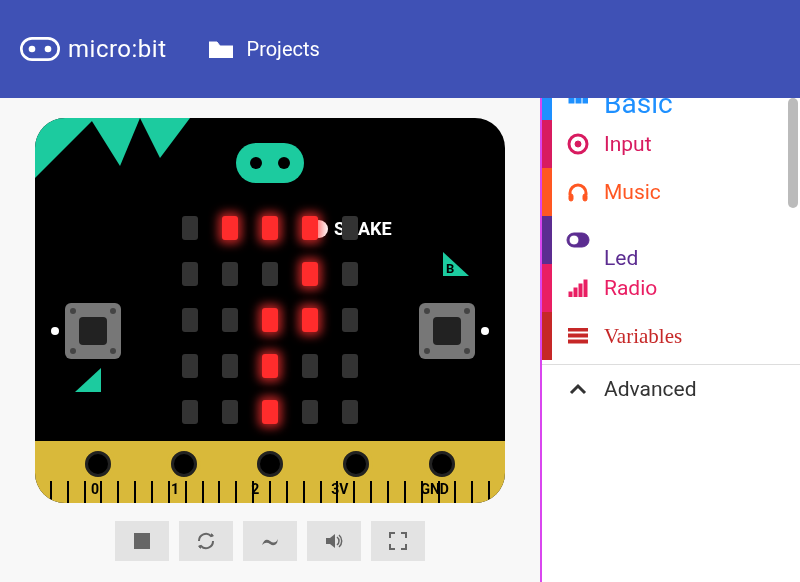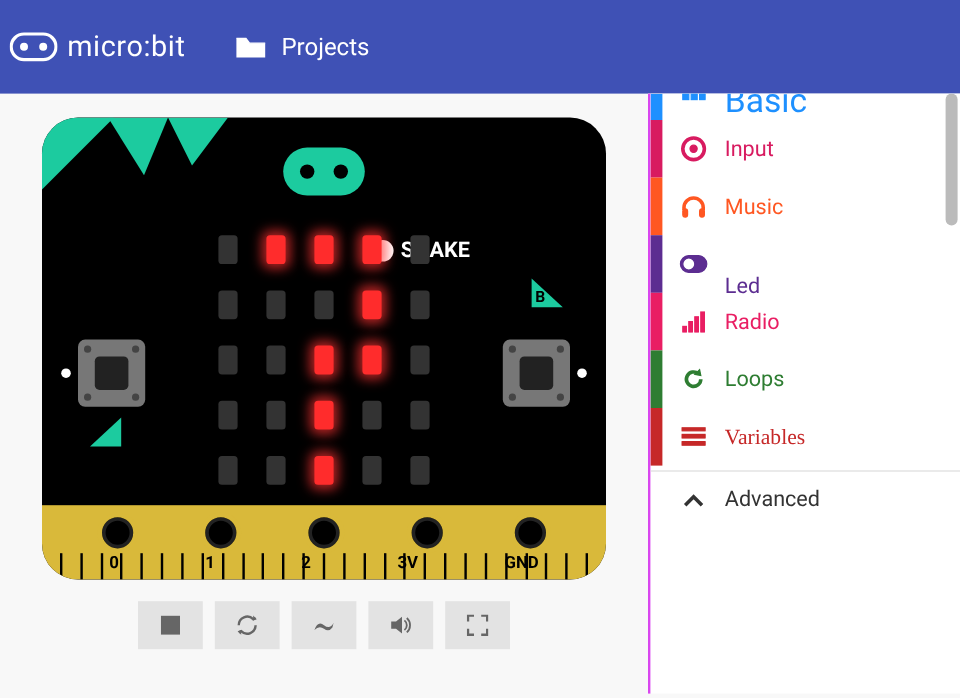--- a/index.html
+++ b/index.html
@@ -1,18 +1,18 @@
 <!DOCTYPE html>
 <html><head>
 <meta charset="utf-8">
 <style>
 * { box-sizing: border-box; margin: 0; padding: 0; }
 body { font-family: -apple-system, BlinkMacSystemFont, "Segoe UI", Roboto, sans-serif; background: #f8f8f8; width: 800px; height: 582px; overflow: hidden; }
 
-.header { background: #3f51b5; height: 78px; display: flex; align-items: center; padding: 0 8px; gap: 40px; }
+.header { background: #3f51b5; height: 98px; display: flex; align-items: center; padding: 0 20px; gap: 40px; }
 .logo { display: flex; align-items: center; gap: 8px; color: white; }
 .logo-icon { width: 40px; height: 26px; }
 .logo-text { font-size: 24px; font-weight: 400; letter-spacing: 0.5px; }
 .header-btn { display: flex; align-items: center; gap: 12px; color: white; font-size: 20px; cursor: pointer; }
 
 .main { display: flex; height: calc(582px - 82px); }
 .sim-area { width: 540px; display: flex; flex-direction: column; align-items: center; padding-top: 20px; }
 
 .microbit { width: 470px; height: 385px; background: #000; border-radius: 30px; position: relative; overflow: hidden; }
 .tri-tl1 { position: absolute; top: 0; left: 0; width: 0; height: 0; border-left: 60px solid #1ccb9f; border-bottom: 60px solid transparent; }
@@ -52,21 +52,21 @@
 .tooth { flex:1; border-right: 2px solid #000; }
 .tooth:last-child{border:none;}
 
 .sim-controls { margin-top: 18px; display:flex; gap: 10px; }
 .ctrl { width: 54px; height: 40px; background: #e3e3e3; display:flex; align-items:center; justify-content:center; color:#666; cursor:pointer; }
 
 .sidebar { flex:1; background:white; border-left: 2px solid #d946ef; overflow-y:auto; position:relative; }
 .cat-row { display:flex; align-items:center; height: 48px; cursor:pointer; }
 .cat-bar { width: 10px; height: 100%; }
 .cat-icon { width: 40px; height: 40px; display:flex; align-items:center; justify-content:center; font-size: 20px; margin-left: 6px; }
-.cat-label { font-size: 18px; margin-left: 6px; }
+.cat-label { font-size: 21px; margin-left: 6px; }
 .scrollbar { position:absolute; right:2px; top:0; width:10px; height:110px; background:#bbb; border-radius:5px; }
 </style>
 </head>
 <body>
 
 <div class="header">
   <div class="logo">
     <svg class="logo-icon" viewBox="0 0 60 36">
         <rect x="2" y="2" width="56" height="32" rx="16" fill="none" stroke="white" stroke-width="4"></rect>
         <circle cx="18" cy="18" r="5" fill="white"></circle>
@@ -283,30 +283,20 @@
             <svg width="20" height="18" viewBox="0 0 20 18">
               <rect x="1" y="13" width="3" height="5"></rect>
               <rect x="6" y="9" width="3" height="9"></rect>
               <rect x="11" y="5" width="3" height="13"></rect>
               <rect x="16" y="1" width="3" height="17"></rect>
             </svg>
           </div>
           <div class="cat-label" style="color: rgb(233, 30, 99);">Radio</div>
         </div>
         <div class="cat-row">
-          <div class="cat-bar" style="background: rgb(46, 125, 50);"></div>
-          <div class="cat-icon" style="color: rgb(46, 125, 50); fill: rgb(46, 125, 50); stroke: rgb(46, 125, 50);">
-            <svg width="20" height="20" viewBox="0 0 20 20">
-              <path d="M16 10a6 6 0 1 1-2-4.5" fill="none" stroke-width="3"></path>
-              <path d="M15 2l1 5-5-1z"></path>
-            </svg>
-          </div>
-          <div class="cat-label" style="color: rgb(46, 125, 50);">Loops</div>
-        </div>
-        <div class="cat-row">
           <div class="cat-bar" style="background: rgb(198, 40, 40);"></div>
           <div class="cat-icon" style="color: rgb(198, 40, 40); fill: rgb(198, 40, 40); stroke: rgb(198, 40, 40);">
             <svg width="20" height="16" viewBox="0 0 20 16">
               <rect y="0" width="20" height="3"></rect>
               <rect y="6" width="20" height="3"></rect>
               <rect y="12" width="20" height="3"></rect>
             </svg>
           </div>
           <div class="cat-label" style="color: rgb(198, 40, 40); font-family: Liberation Serif, serif;">Variables</div>
         </div>

